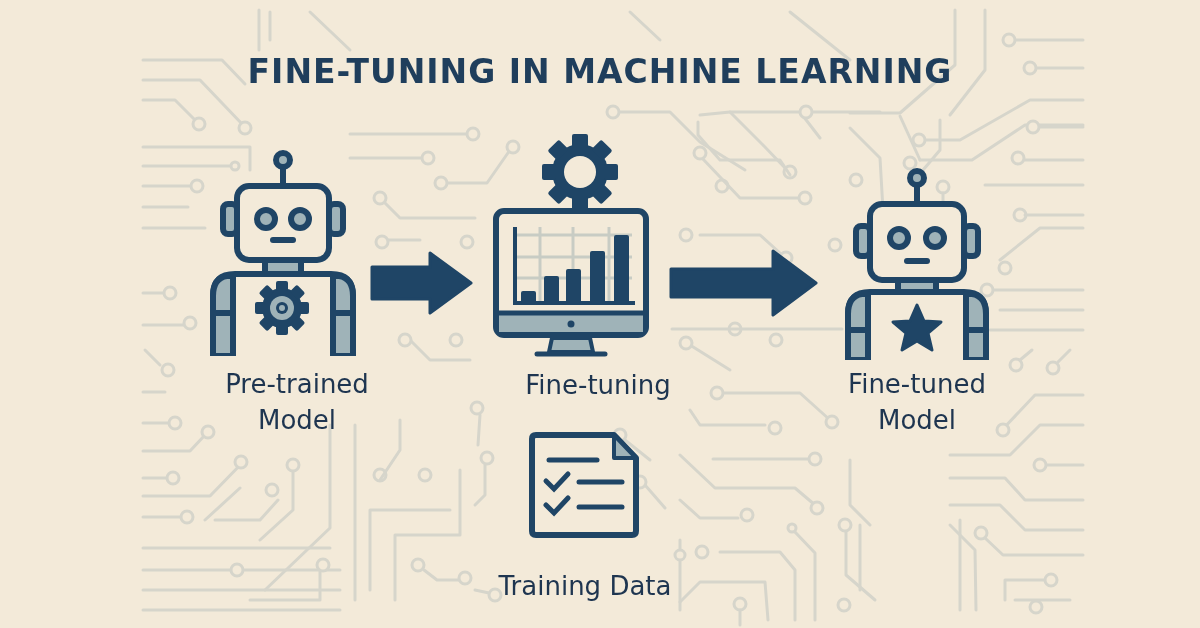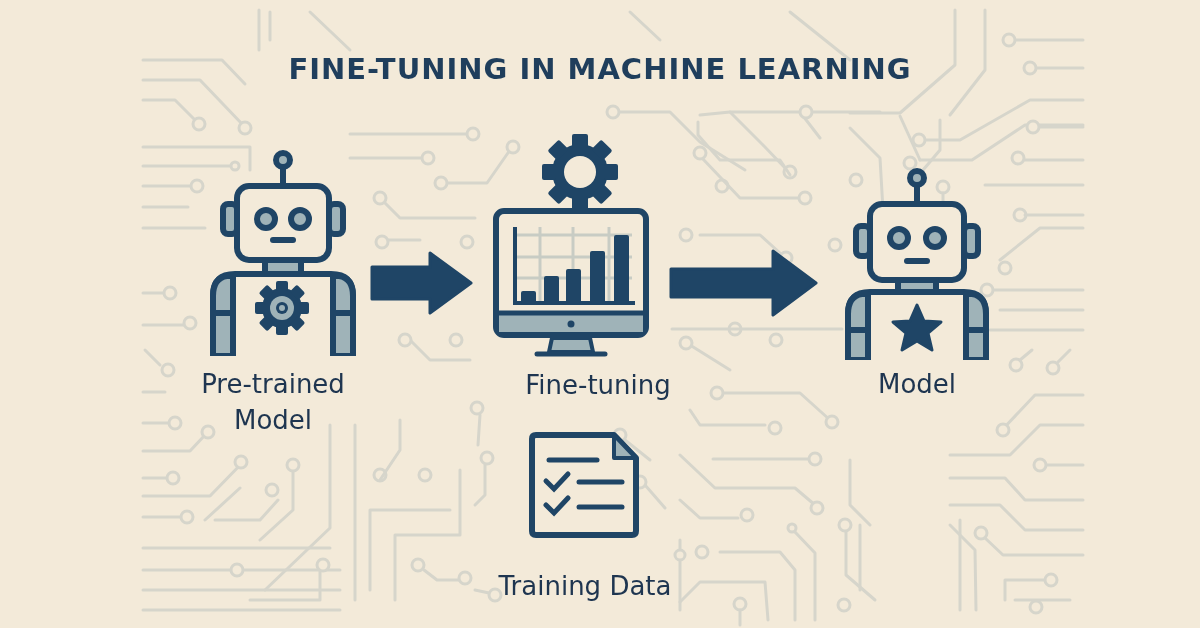--- a/index.html
+++ b/index.html
@@ -8,21 +8,21 @@
     background: #F3EAD9;
     font-family: "DejaVu Sans", "Liberation Sans", sans-serif;
     position: relative;
   }
   #canvas { position: absolute; left: 0; top: 0; width: 1200px; height: 628px; }
   .circuit path, .circuit line, .circuit polyline { fill: none; stroke: #D6D5CB; stroke-width: 3; stroke-linecap: round; stroke-linejoin: round; }
   .circuit circle { fill: #F3EAD9; stroke: #D6D5CB; stroke-width: 3; }
   .title {
     position: absolute; left: 0; width: 1200px; top: 52px;
     text-align: center; font-family: "DejaVu Sans", sans-serif;
-    font-weight: bold; font-size: 29px; letter-spacing: 1px; color: #1F3E5C;
+    font-weight: bold; font-size: 33px; letter-spacing: 1px; color: #1F3E5C;
   }
   .label {
     position: absolute; text-align: center; color: #1E3550;
     font-family: "DejaVu Sans", sans-serif; font-size: 26px; line-height: 36px;
   }
   .icon { position: absolute; }
 </style>
 </head>
 <body>
 
@@ -254,21 +254,21 @@
       <rect x="-6" y="-27" width="12" height="10" rx="2" transform="rotate(45)"></rect>
       <rect x="-6" y="-27" width="12" height="10" rx="2" transform="rotate(135)"></rect>
       <rect x="-6" y="-27" width="12" height="10" rx="2" transform="rotate(225)"></rect>
       <rect x="-6" y="-27" width="12" height="10" rx="2" transform="rotate(315)"></rect>
     </g>
     <circle r="12" fill="#9FB3B8"></circle>
     <circle r="6" fill="#1F4566"></circle>
     <circle r="3" fill="#9FB3B8"></circle>
   </g>
 </svg>
-<div class="label" style="left:178px;top:366px;width:190px">
+<div class="label" style="left:202px;top:366px;width:190px">
   <div>Pre-trained</div>
   <div>Model</div>
 </div>
 
 <svg class="icon" style="left:370px;top:250px" width="105" height="66" viewBox="0 0 105 66">
   <path d="M2 17 H60 V3 L101 33 L60 63 V49 H2 Z" fill="#1F4566" stroke="#1F4566" stroke-width="3" stroke-linejoin="round"></path>
 </svg>
 
 <svg class="icon" style="left:540px;top:132px" width="80" height="80" viewBox="-40 -40 80 80">
   <g fill="#1F4566">
@@ -335,20 +335,21 @@
     <rect x="56" y="114" width="38" height="12" fill="#9FB3B8"></rect>
     <path d="M6 194 V148 Q6 126 28 126 H122 Q144 126 144 148 V194" fill="#F3EAD9"></path>
     <path d="M6 194 V148 Q6 130 20 128 H26 V194 Z" fill="#9FB3B8"></path>
     <path d="M144 194 V148 Q144 130 130 128 H124 V194 Z" fill="#9FB3B8"></path>
     <line x1="8" y1="164" x2="26" y2="164"></line>
     <line x1="124" y1="164" x2="142" y2="164"></line>
   </g>
   <polygon points="75,139 82,155 99,156 86,167 90,184 75,175 60,184 64,167 51,156 68,155" fill="#1F4566" stroke="#1F4566" stroke-width="3" stroke-linejoin="round"></polygon>
 </svg>
 <div class="label" style="left:822px;top:366px;width:190px">
+  <div>Fine-tuned</div>
   <div>Model</div>
 </div>
 
 <svg class="icon" style="left:527px;top:431px" width="114" height="108" viewBox="0 0 114 108">
   <path d="M5 8 Q5 4 9 4 H87 L109 27 V100 Q109 104 105 104 H9 Q5 104 5 100 Z" fill="#F3EAD9" stroke="#1F4566" stroke-width="6" stroke-linejoin="round"></path>
   <path d="M87 4 V27 H109 Z" fill="#9FB3B8" stroke="#1F4566" stroke-width="4" stroke-linejoin="round"></path>
   <g stroke="#1F4566" stroke-width="5" stroke-linecap="round" fill="none">
     <line x1="22" y1="29" x2="70" y2="29"></line>
     <polyline points="19,50 27,58 41,43"></polyline>
     <line x1="52" y1="51" x2="95" y2="51"></line>

